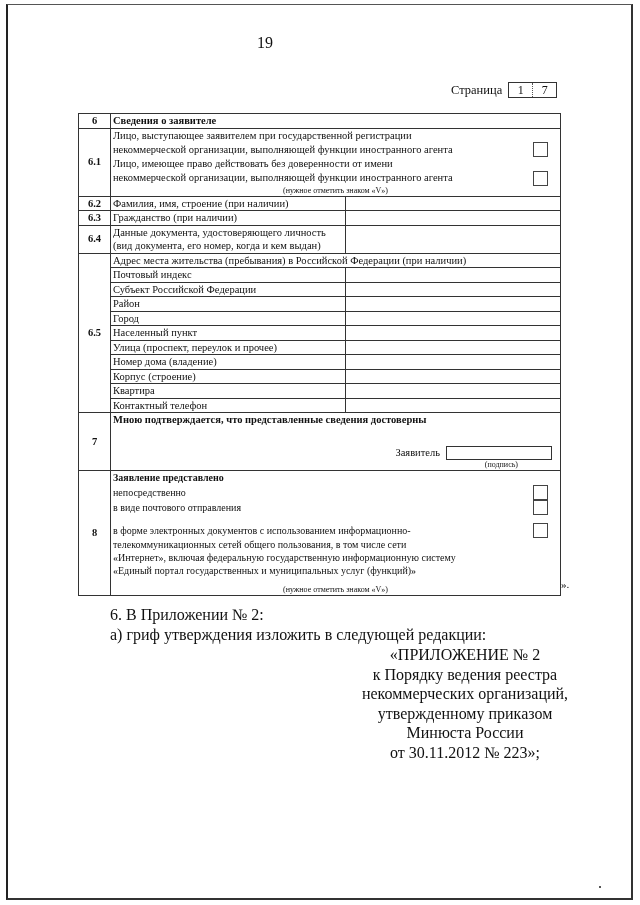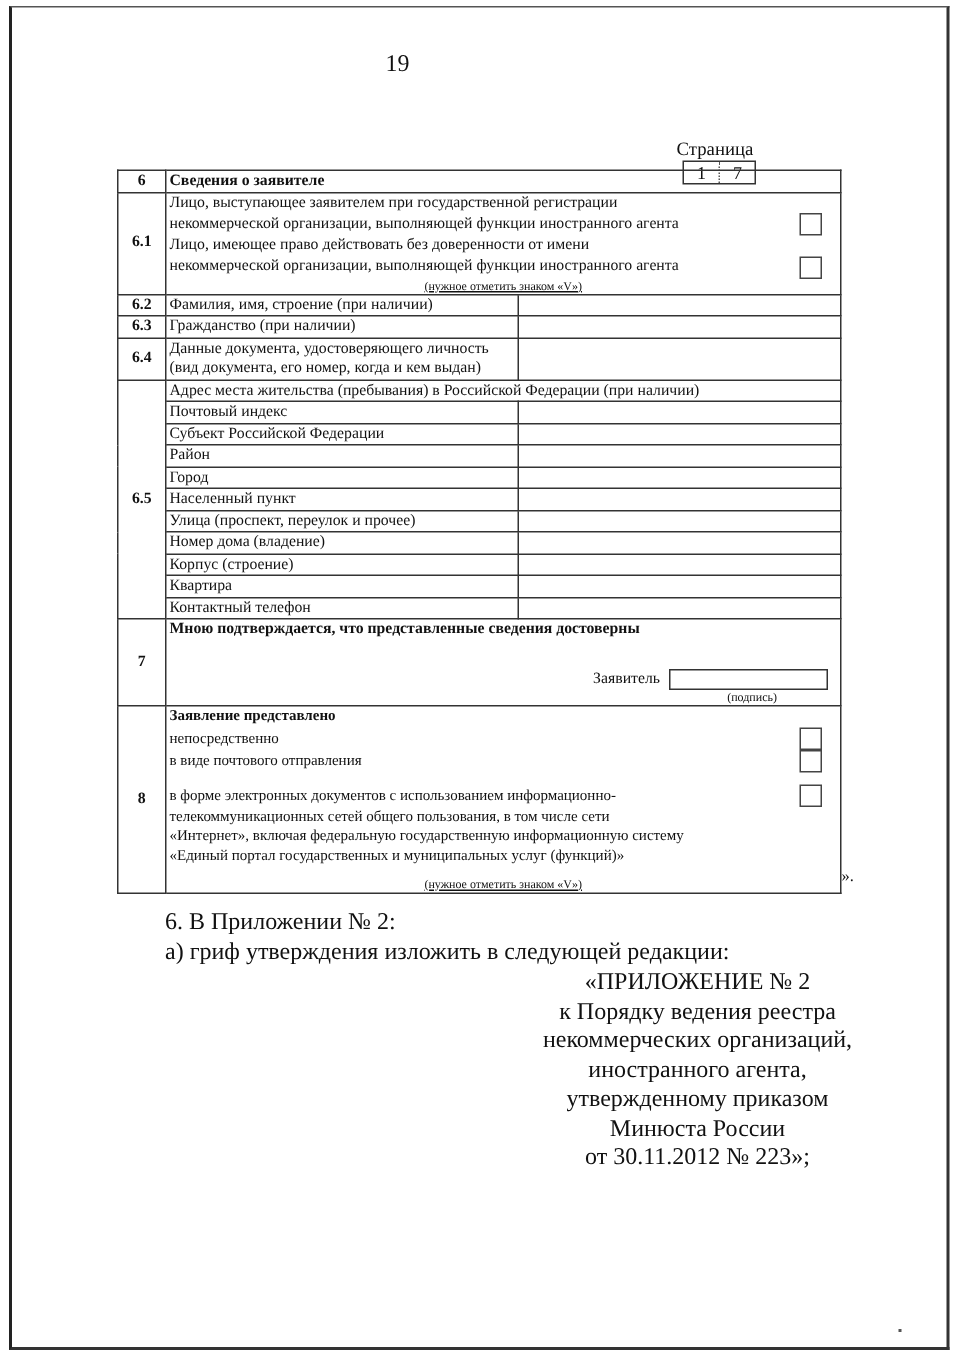--- a/index.html
+++ b/index.html
@@ -6,33 +6,33 @@
   body {
     width: 640px; height: 905px; background: #ffffff; position: relative; overflow: hidden;
     font-family: "Liberation Serif", "DejaVu Serif", serif; color: #111;
   }
   .page-frame {
     position: absolute; left: 6px; top: 4px; width: 627px; height: 896px;
     border-left: 2px solid #222; border-right: 2px solid #333; border-top: 1px solid #555; border-bottom: 2px solid #333;
     box-sizing: border-box;
   }
   .page-number { position: absolute; top: 34px; left: 0; width: 530px; text-align: center; font-size: 16px; }
-  .page-counter { position: absolute; top: 92px; left: 451px; font-size: 12.5px; display: flex; align-items: center; flex-direction: column; }
+  .page-counter { position: absolute; top: 82px; left: 451px; font-size: 12.5px; display: flex; align-items: center; }
   .page-counter .lbl { margin-right: 6px; }
   .page-counter .box { display: flex; border: 1px solid #333; height: 14px; }
   .page-counter .cell { width: 23px; text-align: center; font-size: 12px; line-height: 14px; }
   .page-counter .cell + .cell { border-left: 1px dotted #555; }
 
   table.form { position: absolute; left: 78px; top: 113px; width: 483px; border-collapse: collapse; font-size: 10.5px; line-height: 13.5px; }
   table.form td { border: 1px solid #333; padding: 0 2px; vertical-align: middle; }
   td.num { width: 27px; text-align: center; font-weight: bold; }
   td.lab { width: 230px; }
   td.val { }
   .bold { font-weight: bold; }
-  .hint { font-size: 8px; text-align: center; line-height: 10px; text-decoration: underline; }
+  .hint { font-size: 8px; text-align: center; line-height: 10px; }
   .row-check { display: flex; align-items: center; justify-content: space-between; }
   .chk { width: 13px; height: 13px; border: 1px solid #444; flex: 0 0 auto; margin-right: 10px; }
   .sig-row { display: flex; justify-content: flex-end; align-items: center; margin-top: 19px; text-align: center; }
   .sig-box { width: 104px; height: 12px; border: 1px solid #333; margin-left: 6px; margin-right: 6px; }
   .sig-hint { font-size: 8px; text-align: right; padding-right: 40px; line-height: 10px; }
   .closing { position: absolute; left: 561px; top: 578px; font-size: 11px; }
 
   .para { position: absolute; font-size: 16px; line-height: 20px; }
   .grif { position: absolute; left: 340px; top: 645px; width: 250px; text-align: center; font-size: 16px; line-height: 19.5px; }
   .dot { position: absolute; left: 599px; top: 886px; width: 2px; height: 2px; background: #555; }
@@ -173,19 +173,18 @@
 
 <div class="closing">».</div>
 
 <div class="para" style="left:110px; top:605px;">6. В Приложении № 2:</div>
 <div class="para" style="left:110px; top:625px;">а) гриф утверждения изложить в следующей редакции:</div>
 
 <div class="grif">
   <div>«ПРИЛОЖЕНИЕ № 2</div>
   <div>к Порядку ведения реестра</div>
   <div>некоммерческих организаций,</div>
-  <div>иностранного агента,</div>
   <div>утвержденному приказом</div>
   <div>Минюста России</div>
   <div>от 30.11.2012 № 223»;</div>
 </div>
 
 <div class="dot"></div>
 
 </body></html>

